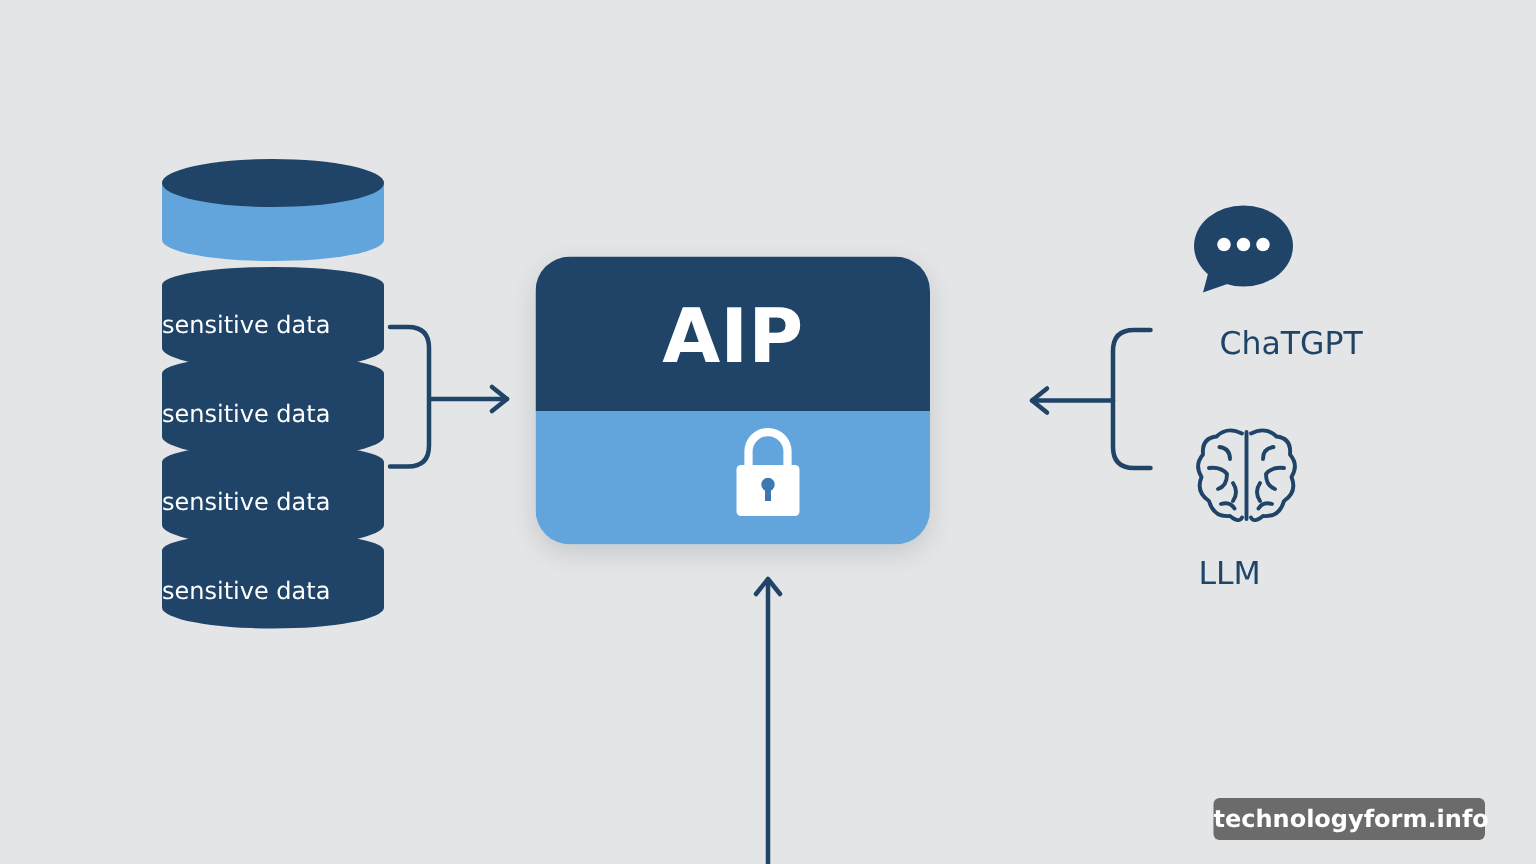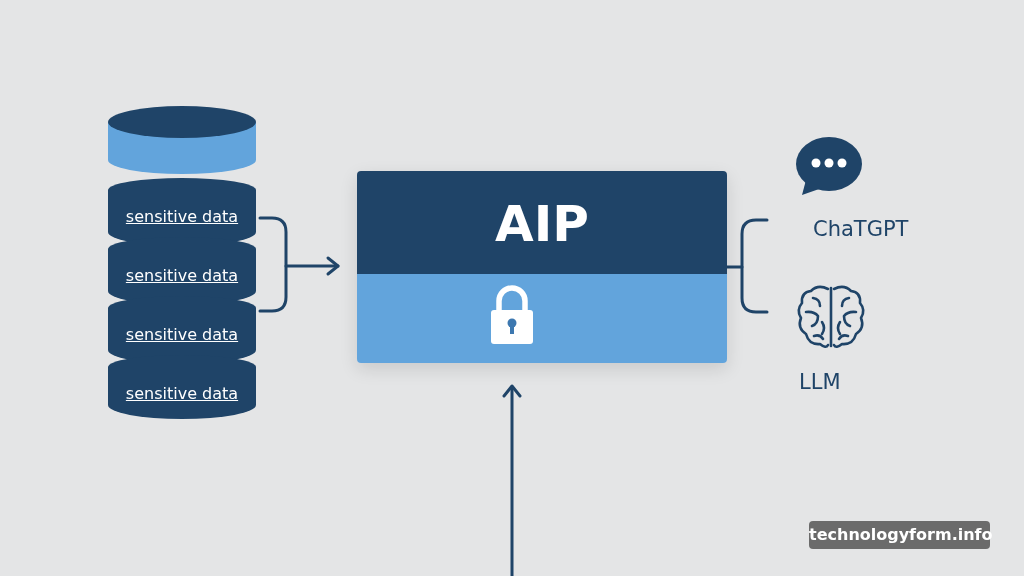--- a/index.html
+++ b/index.html
@@ -3,36 +3,36 @@
   <meta charset="utf-8">
   <style>
     html, body { margin: 0; padding: 0; }
     body {
       width: 1024px; height: 576px; overflow: hidden;
       background: #e4e5e6;
       position: relative;
       font-family: "Liberation Sans", sans-serif;
     }
     .canvas { position: absolute; left: 0; top: 0; width: 1024px; height: 576px; }
-    .db-text { position: absolute; left: 108px; width: 148px; text-align: center; color: #fff; font-size: 16px; font-family: "DejaVu Sans", sans-serif; text-decoration: underline; }
+    .db-text { position: absolute; left: 108px; width: 148px; color: #fff; font-size: 16px; font-family: "DejaVu Sans", sans-serif; }
     .aip-box {
-      position: absolute; left: 357px; top: 171px; width: 370px; height: 192px;
-      border-radius: 4px; overflow: hidden;
+      position: absolute; left: 357px; top: 171px; width: 263px; height: 192px;
+      border-radius: 23px; overflow: hidden;
       box-shadow: 0 6px 18px rgba(0,0,0,0.12);
     }
     .aip-top { position: absolute; left: 0; top: 0; width: 100%; height: 103px; background: #1f4468; }
     .aip-bottom { position: absolute; left: 0; top: 103px; width: 100%; height: 89px; background: #62a4dc; }
     .aip-title {
       position: absolute; left: 0; top: 24px; width: 100%; text-align: center;
       color: #fff; font-size: 50px; font-weight: 700; font-family: "DejaVu Sans", sans-serif;
     }
     .lock { position: absolute; left: 133px; top: 112px; }
     .right-text { position: absolute; color: #1f4468; font-size: 21px; font-family: "DejaVu Sans", sans-serif; font-weight: 500; margin-left: 28px; }
     .watermark {
-      position: absolute; left: 809px; top: 521px; width: 181px; height: 28px;
+      position: absolute; left: 809px; top: 532px; width: 181px; height: 28px;
       background: #6b6b6b; border-radius: 4px; color: #fff;
       font-size: 16px; font-weight: 700; line-height: 28px; text-align: right;
       font-family: "DejaVu Sans", sans-serif;
     }
   </style>
 </head>
 <body>
 
 <svg class="canvas" width="1024" height="576" viewBox="0 0 1024 576">
 

